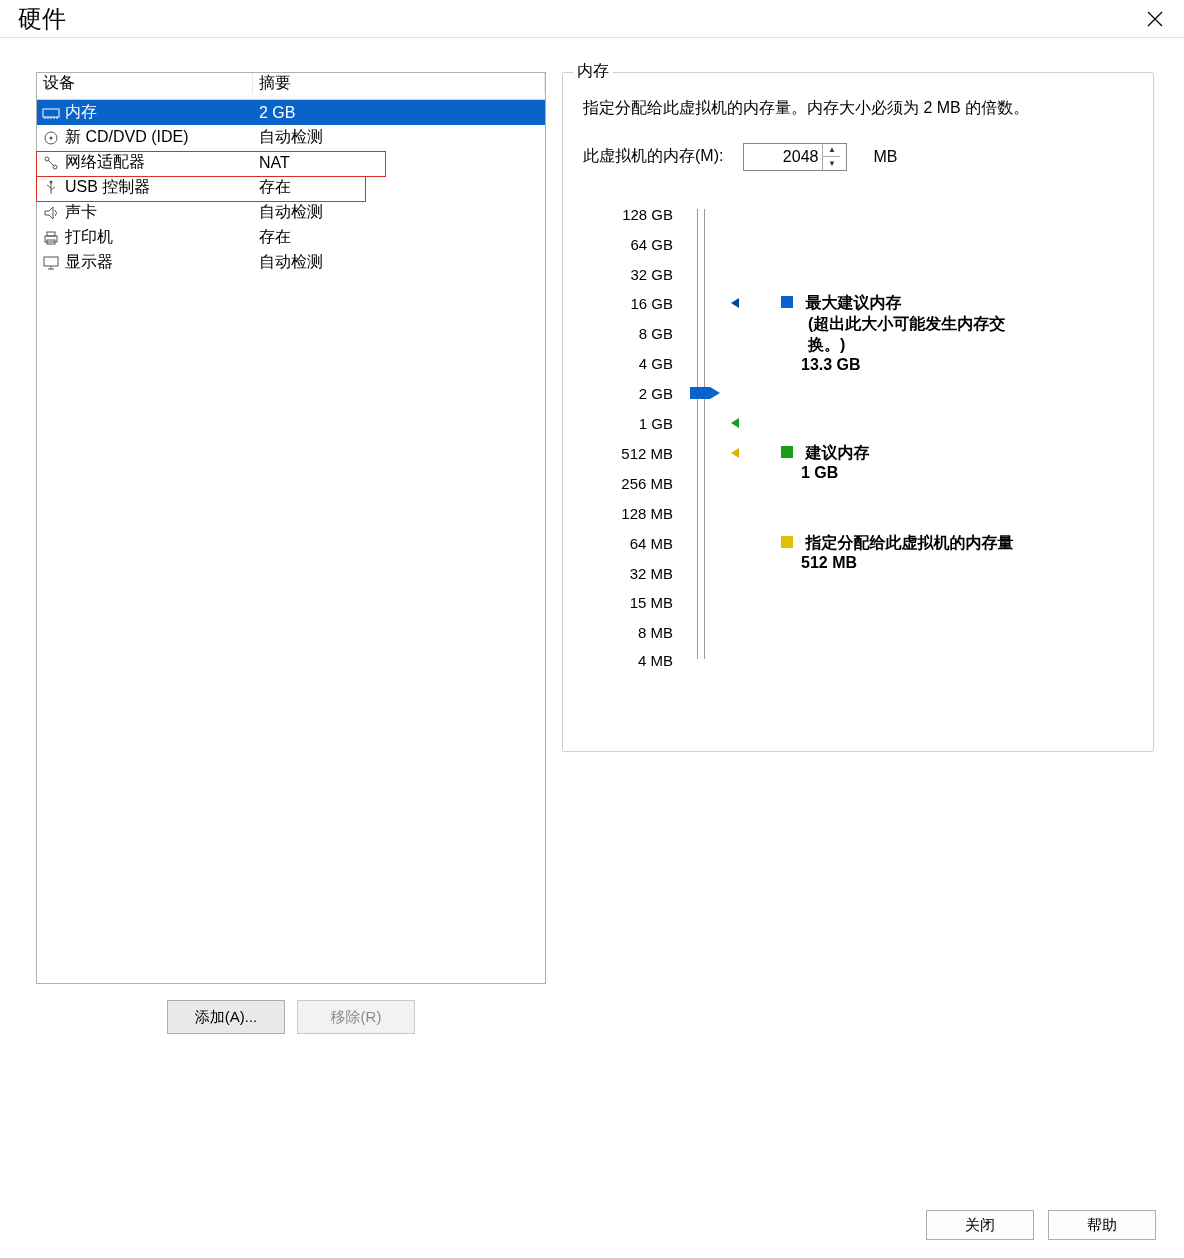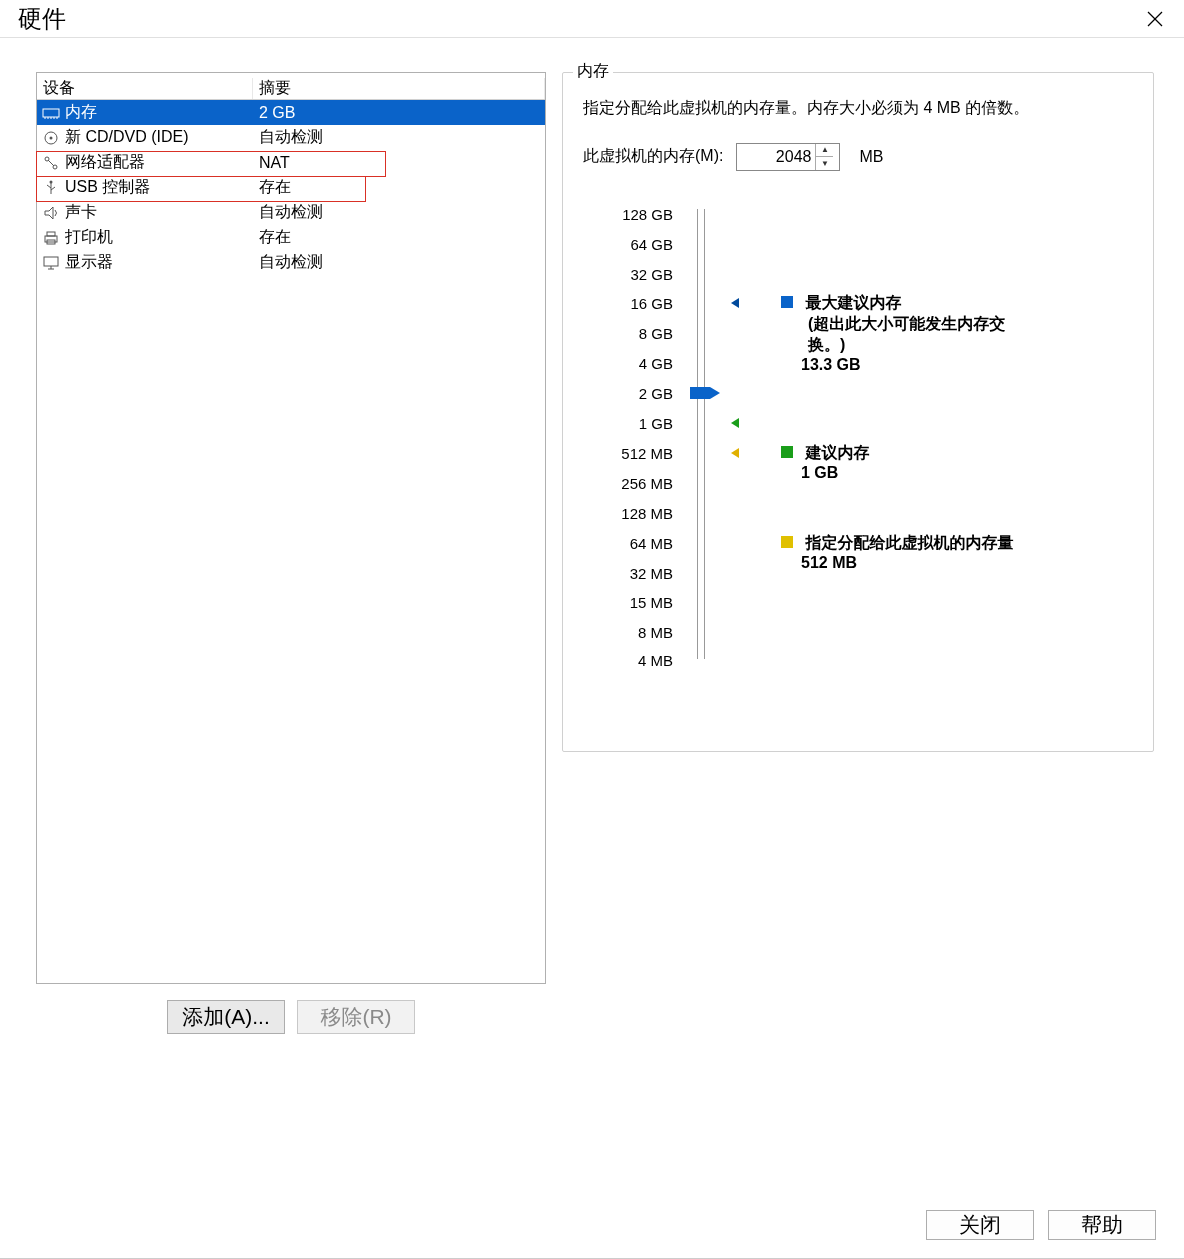--- a/index.html
+++ b/index.html
@@ -5,37 +5,37 @@
   * { box-sizing: border-box; }
   html, body { margin: 0; padding: 0; font-family: "Microsoft YaHei", "Segoe UI", Arial, sans-serif; font-size: 16px; background: #fdfdfd; }
   .window { width: 1184px; height: 1259px; margin: 0; background: #ffffff; position: relative; border-bottom: 1px solid #ccc;}
   .titlebar { display: flex; align-items: center; justify-content: space-between; padding: 0 12px; height: 38px; border-bottom: 1px solid #e0e0e0;}
   .title-text { font-size: 24px; padding-left: 6px;}
   .close-x { width: 34px; height: 28px; display:flex;align-items:center;justify-content:center; }
   .close-x svg { width: 16px; height: 16px; }
   .body { padding: 34px 30px 0 36px; display: flex; gap: 16px; }
   .left-col { width: 510px; }
   .table-wrap { width: 100%; height: 912px; border: 1px solid #b0b0b0; background: #ffffff; }
-  .thead { display: flex; height: 27px; border-bottom: 1px solid #d0d0d0; font-size: 16px; align-items: flex-end; background: #fff;}
+  .thead { display: flex; height: 27px; border-bottom: 1px solid #d0d0d0; font-size: 16px; align-items: flex-start; background: #fff;}
   .th { padding-left: 6px; }
   .th.c1 { width: 216px; border-right: 1px solid #e8e8e8;}
   .th.c2 { flex: 1; border-right: 1px solid #e8e8e8;}
   .trow { display: flex; height: 25px; align-items: center; font-size: 16px; }
   .trow.sel { background: #0a63c9; color: #ffffff; }
   .tc1 { width: 216px; display:flex; align-items:center; gap: 4px; padding-left: 4px;}
   .tc2 { flex:1; padding-left: 6px;}
   .icon-cell { width: 20px; height: 18px; display:inline-flex; align-items:center; justify-content:center;}
   .btn-row { display:flex; gap: 12px; justify-content:center; margin-top: 16px;}
-  .btn { min-width: 118px; height: 34px; border: 1px solid #adadad; background: #e9e9e9; font-size: 21px; display:flex;align-items:center;justify-content:center; cursor:pointer;}
+  .btn { min-width: 118px; height: 34px; border: 1px solid #adadad; background: #e9e9e9; font-size: 15px; display:flex;align-items:center;justify-content:center; cursor:pointer;}
   .btn.disabled { color: #8a8a8a; border-color: #c8c8c8; background: #f2f2f2; cursor:default;}
   .right-col { flex: 1; }
   .groupbox { border: 1px solid #d0d0d0; border-radius: 2px; position: relative; padding: 22px 20px 18px 20px; height: 680px;}
   .groupbox-title { position:absolute; top: -12px; left: 10px; background: #fff; padding: 0 4px; font-size: 16px;}
   .desc { font-size: 16px; line-height: 1.6; }
-  .mem-row { display:flex; align-items:center; gap: 13px; margin-top: 22px;}
+  .mem-row { display:flex; align-items:center; gap: 20px; margin-top: 22px;}
   .mem-label { font-size: 16px;}
   .spinner { display:flex; align-items:center; border:1px solid #888; height: 28px; width: 104px; background:#fff;}
   .spinner input { border:none; outline:none; width: 78px; text-align:right; font-size:16px; padding-right:4px;}
   .spinner-btns { display:flex; flex-direction:column; width: 18px;}
   .spinner-btns div { height:13px; display:flex;align-items:center;justify-content:center; font-size:8px; color:#333; border-left:1px solid #aaa;}
   .spinner-btns div:first-child { border-bottom:1px solid #aaa;}
   .mb-label { font-size:16px; margin-left: 6px;}
   .slider-area { margin-top: 34px; display:flex; gap: 16px; position:relative; height: 460px;}
   .tick-col { width: 90px; text-align:right; font-size:15px; line-height: 1; position:relative;}
   .slider-track { width: 8px; border-left: 1px solid #999; border-right: 1px solid #999; position:relative; margin: 4px 4px 4px 8px;}
@@ -183,21 +183,21 @@
 
       <div class="btn-row">
         <div class="btn">添加(A)...</div>
         <div class="btn disabled">移除(R)</div>
       </div>
     </div>
 
     <div class="right-col">
       <div class="groupbox">
         <div class="groupbox-title">内存</div>
-        <div class="desc">指定分配给此虚拟机的内存量。内存大小必须为 4 MB 的倍数。</div>
+        <div class="desc">指定分配给此虚拟机的内存量。内存大小必须为 2 MB 的倍数。</div>
 
         <div class="mem-row">
           <span class="mem-label">此虚拟机的内存(M):</span>
           <div class="spinner">
             <input type="text" value="2048" style="">
             <div class="spinner-btns">
               <div>▲</div>
               <div>▼</div>
             </div>
           </div>

